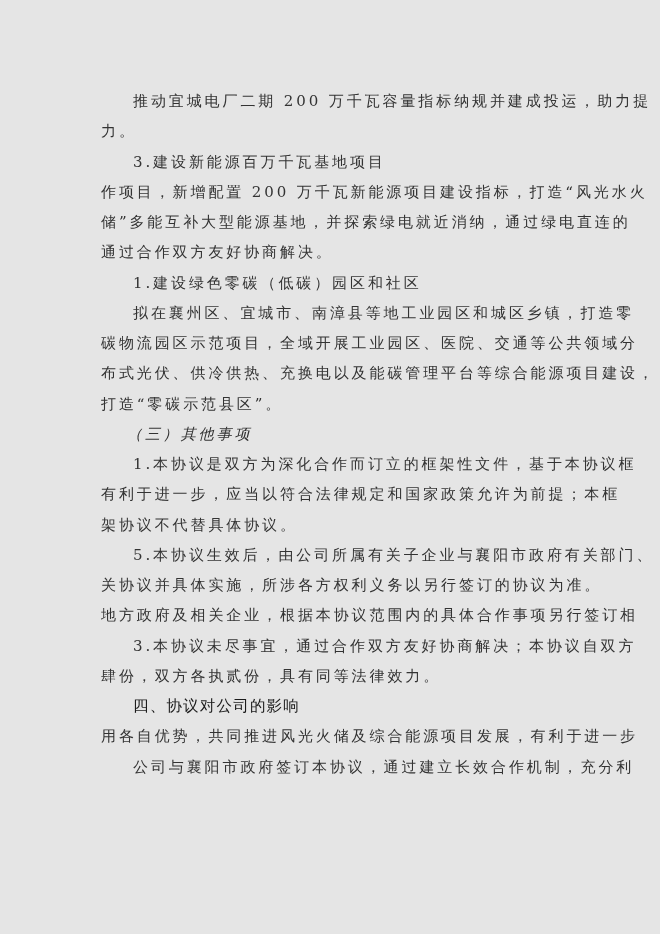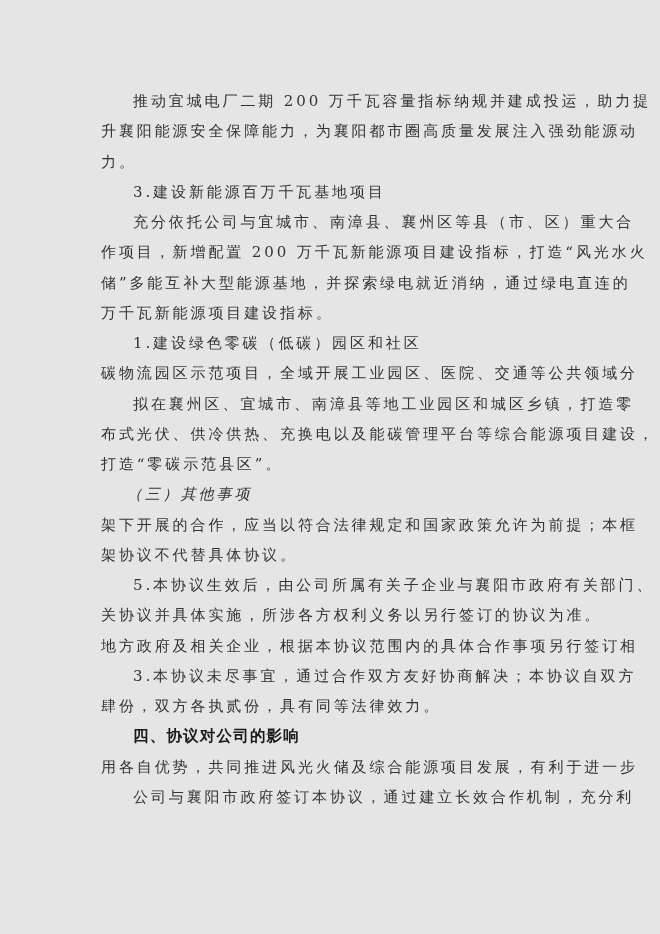--- a/index.html
+++ b/index.html
@@ -17,51 +17,50 @@
   .line {
     height: 30.25px; line-height: 30.25px;
     white-space: nowrap;
     letter-spacing: 2.9px;
     text-align: justify;
   }
   .line.indent { padding-left: 32px; }
   .line.sub-indent { padding-left: 26px; font-style: italic; }
   .line.heading {
     font-family: "DejaVu Sans", "Liberation Sans", sans-serif;
-    font-weight: bold; color: #1a1a1a; letter-spacing: 1.2px;
+    font-weight: normal; color: #1a1a1a; letter-spacing: 1.2px;
     padding-left: 32px; font-size: 15.5px;
   }
 </style>
 </head>
 <body>
 
 <div class="page">
   <div class="content">
 
     <div class="line indent">推动宜城电厂二期 200 万千瓦容量指标纳规并建成投运，助力提</div>
-    <div class="line">升襄阳能源安全保障能力，为襄阳都市圈高质量发展注入强劲能源动</div>
     <div class="line">力。</div>
 
     <div class="line indent">3.建设新能源百万千瓦基地项目</div>
 
-    <div class="line indent">充分依托公司与宜城市、南漳县、襄州区等县（市、区）重大合</div>
     <div class="line">作项目，新增配置 200 万千瓦新能源项目建设指标，打造“风光水火</div>
     <div class="line">储”多能互补大型能源基地，并探索绿电就近消纳，通过绿电直连的</div>
-    <div class="line">万千瓦新能源项目建设指标。</div>
+    <div class="line">通过合作双方友好协商解决。</div>
 
     <div class="line indent">1.建设绿色零碳（低碳）园区和社区</div>
 
+    <div class="line indent">拟在襄州区、宜城市、南漳县等地工业园区和城区乡镇，打造零</div>
     <div class="line">碳物流园区示范项目，全域开展工业园区、医院、交通等公共领域分</div>
-    <div class="line indent">拟在襄州区、宜城市、南漳县等地工业园区和城区乡镇，打造零</div>
     <div class="line">布式光伏、供冷供热、充换电以及能碳管理平台等综合能源项目建设，</div>
     <div class="line">打造“零碳示范县区”。</div>
 
     <div class="line sub-indent">（三）其他事项</div>
 
-    <div class="line">架下开展的合作，应当以符合法律规定和国家政策允许为前提；本框</div>
+    <div class="line indent">1.本协议是双方为深化合作而订立的框架性文件，基于本协议框</div>
+    <div class="line">有利于进一步，应当以符合法律规定和国家政策允许为前提；本框</div>
     <div class="line">架协议不代替具体协议。</div>
 
     <div class="line indent">5.本协议生效后，由公司所属有关子企业与襄阳市政府有关部门、</div>
     <div class="line">关协议并具体实施，所涉各方权利义务以另行签订的协议为准。</div>
     <div class="line">地方政府及相关企业，根据本协议范围内的具体合作事项另行签订相</div>
 
     <div class="line indent">3.本协议未尽事宜，通过合作双方友好协商解决；本协议自双方</div>
     <div class="line">肆份，双方各执贰份，具有同等法律效力。</div>
 
     <div class="line heading">四、协议对公司的影响</div>

